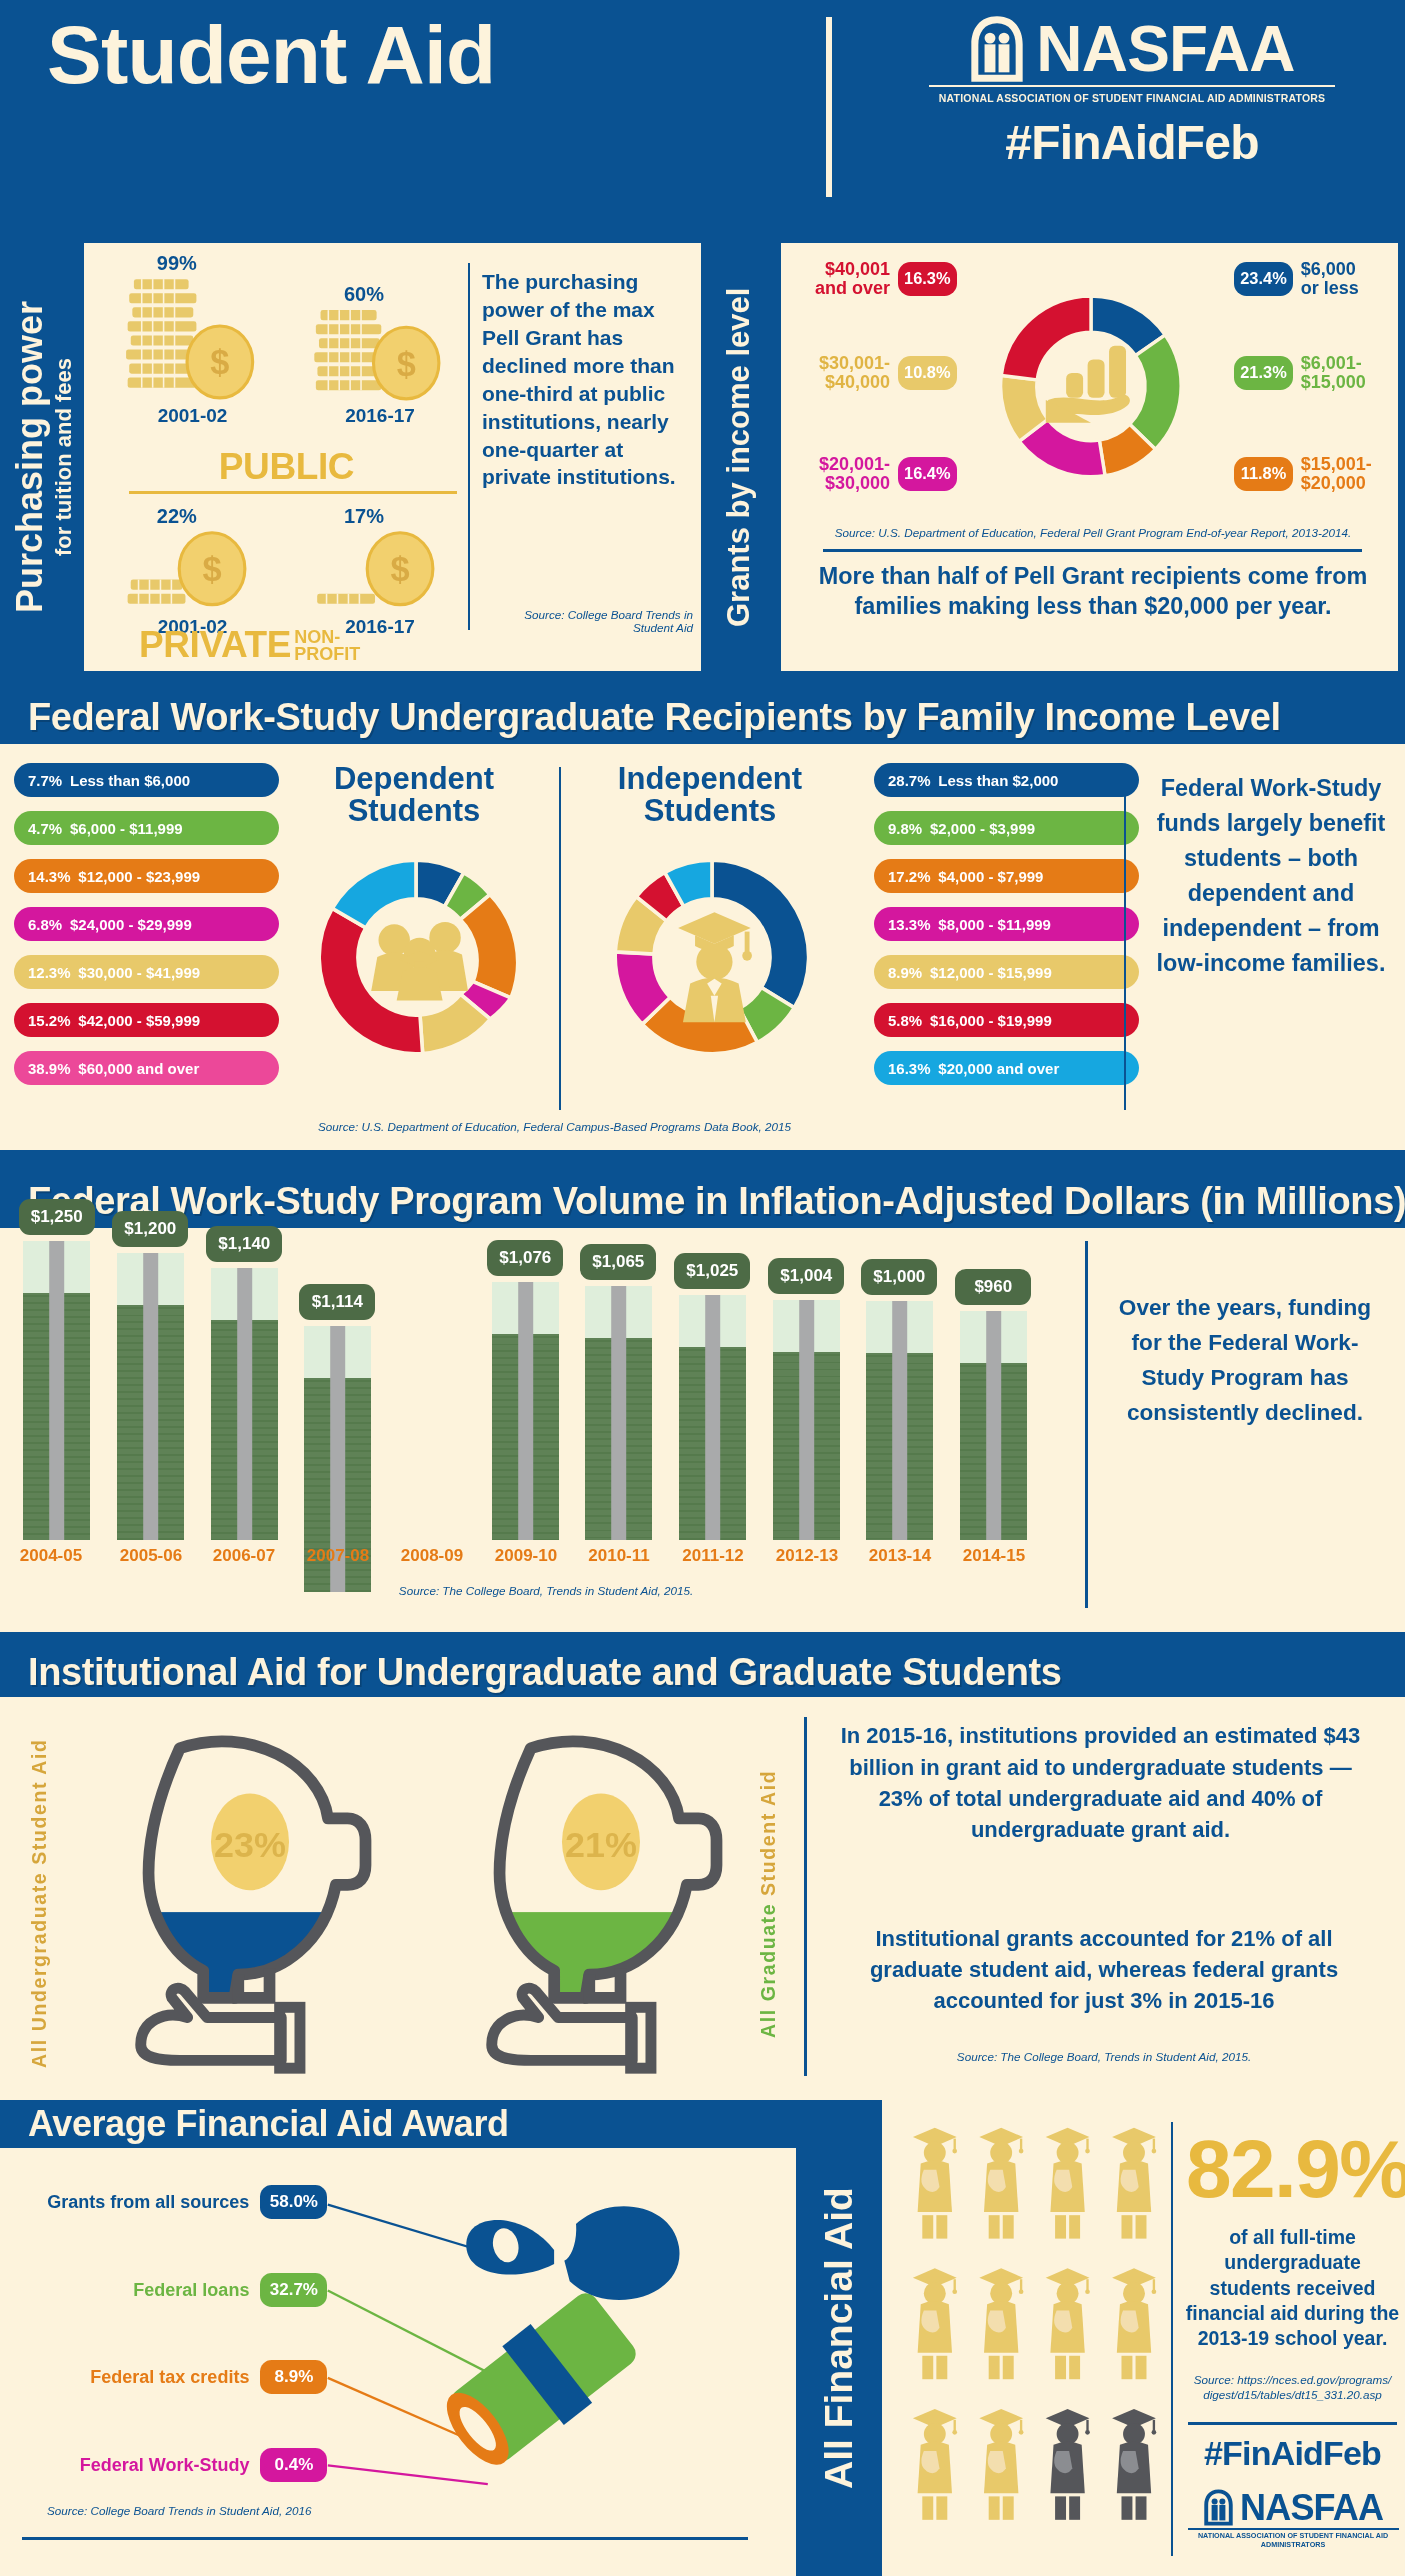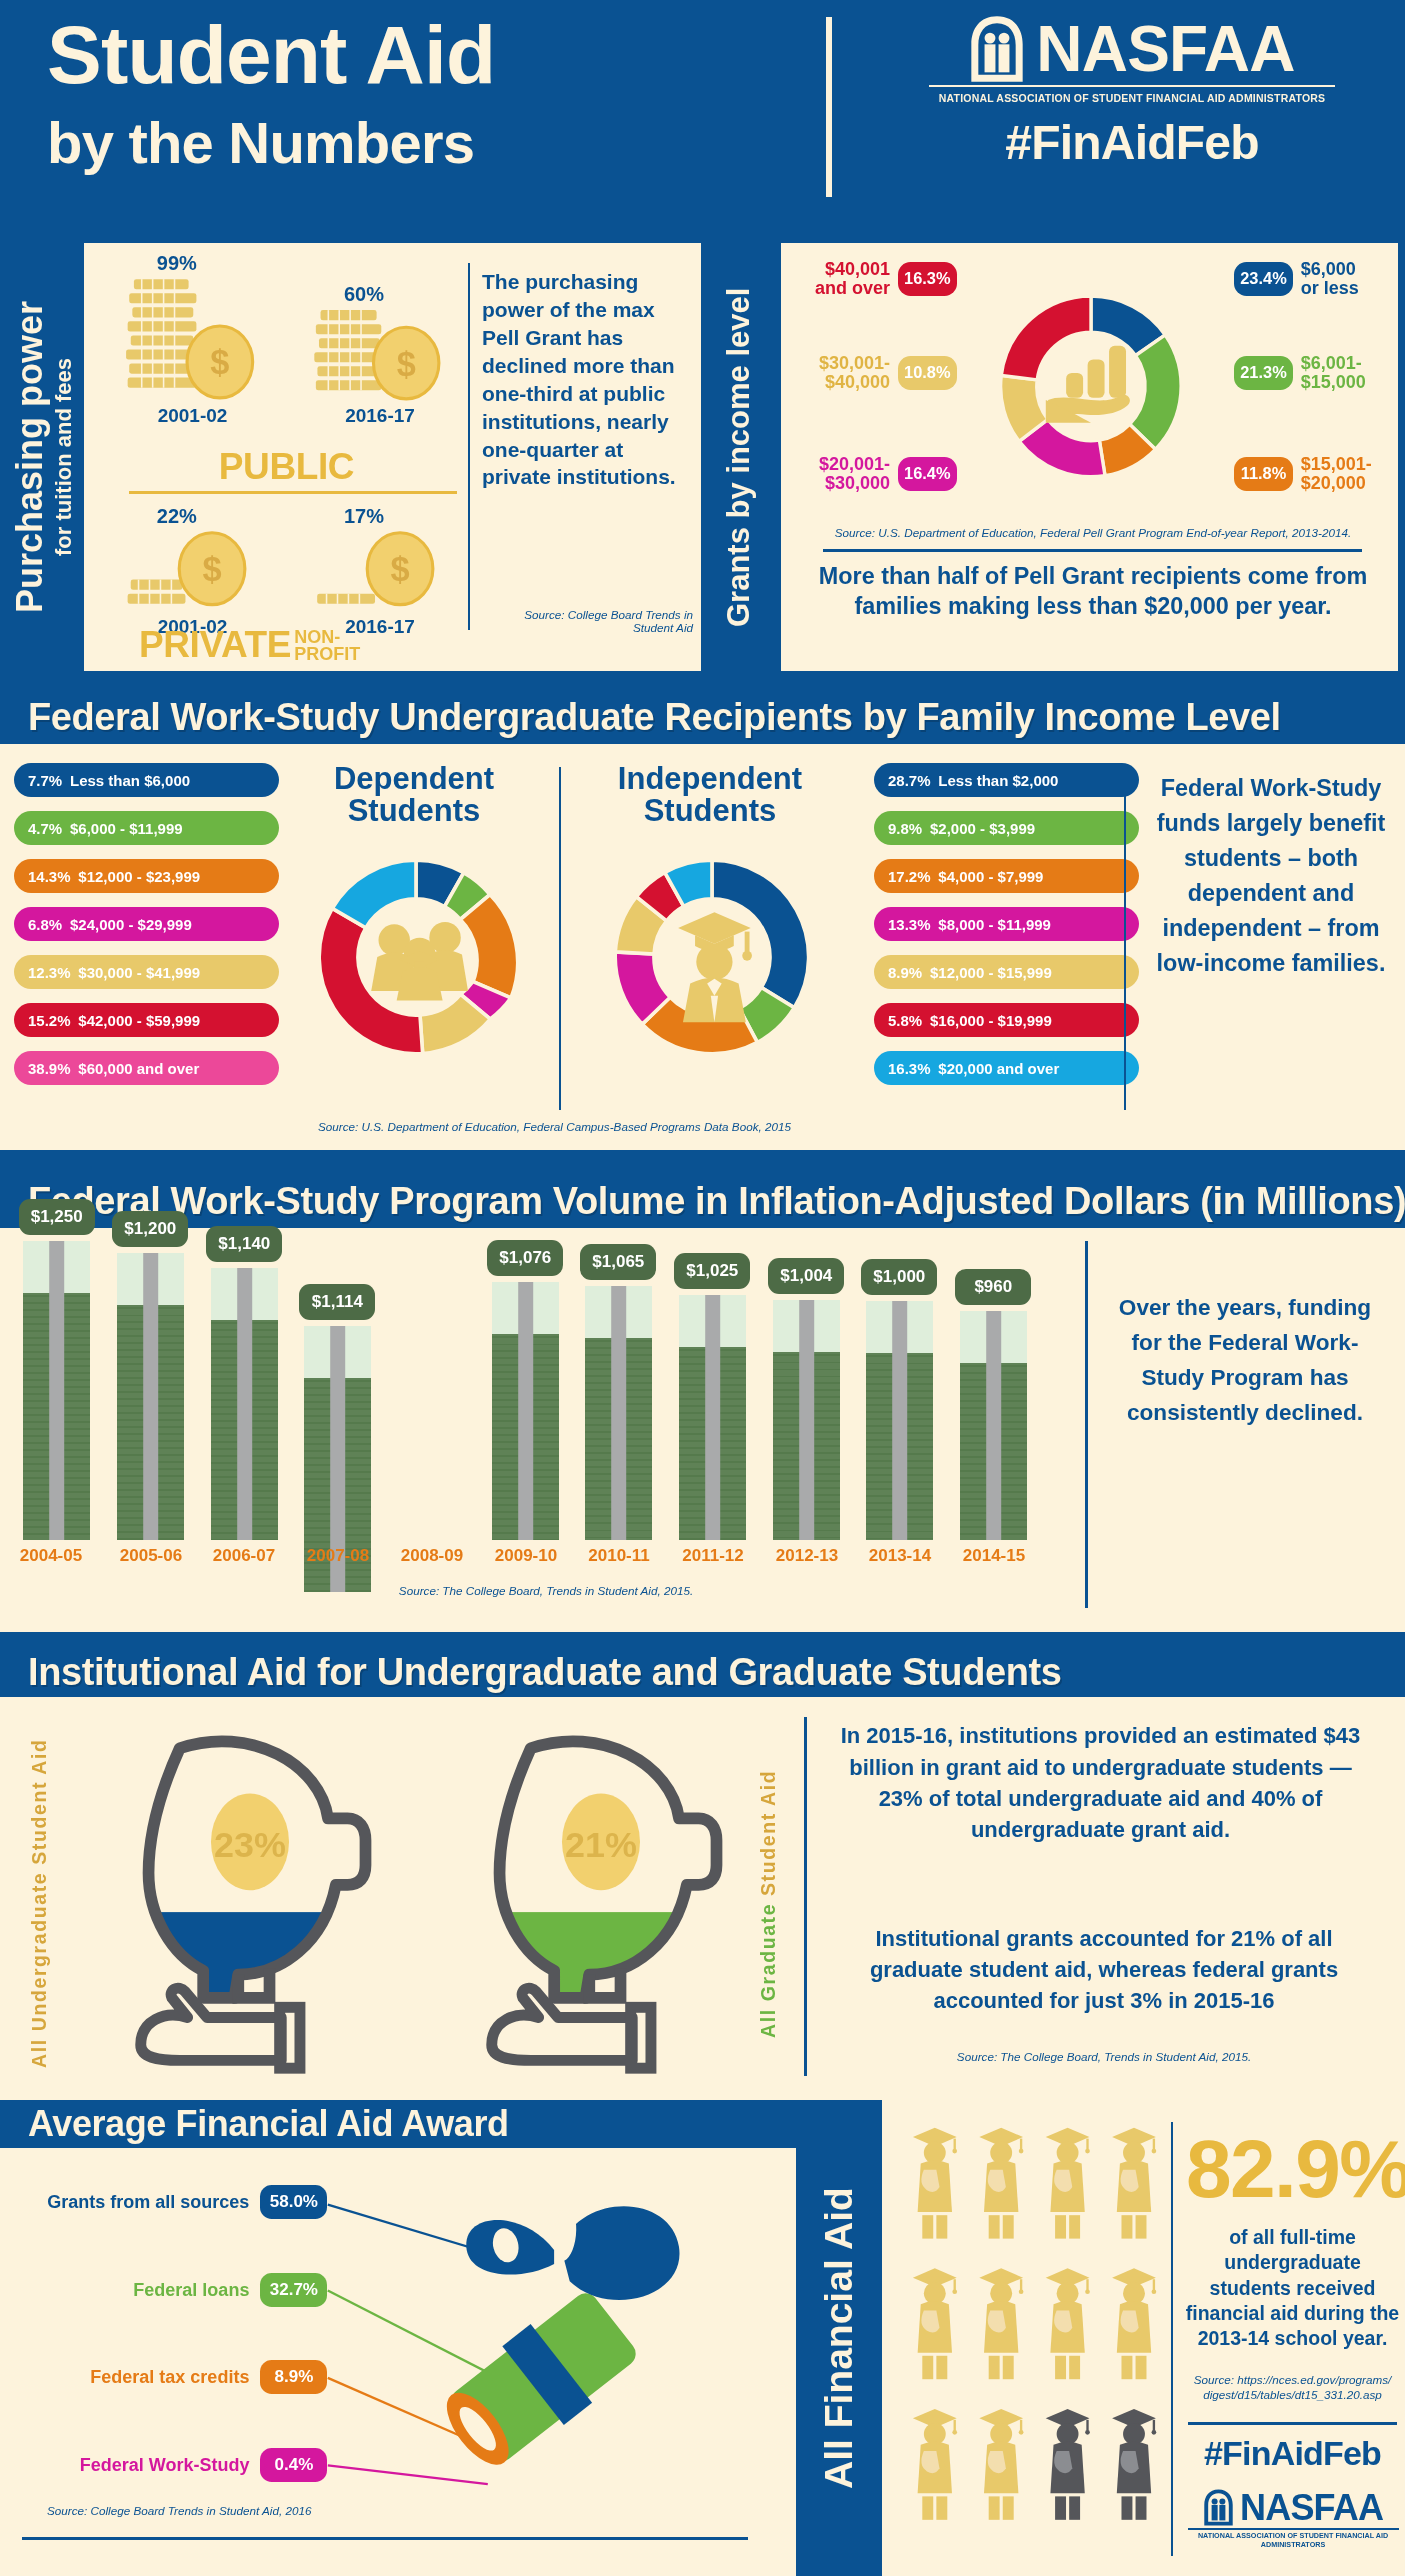--- a/index.html
+++ b/index.html
@@ -122,21 +122,20 @@
   .sec5-rtext { font-size:19.5px; font-weight:bold; color:#0a5292; text-align:center; line-height:1.3;}
   .sec5-src { font-size:11.7px; font-style:italic; color:#0a5292; text-align:center; line-height:1.3;}
 </style>
 </head>
 <body>
 
 <div class="page">
 
   <div class="header">
     <div class="title-main">Student Aid</div>
-    <div class="title-sub">by the Numbers</div>
     <div class="hdr-divider"></div>
 
     <div class="nasfaa-block">
       <div class="nasfaa-row">
         <svg width="56" height="66" viewBox="0 0 72 84">
           <path d="M36 0 C14 0 3 16 3 36 L3 84 L69 84 L69 36 C69 16 58 0 36 0 Z M36 9 C52 9 60 21 60 37 L60 75 L12 75 L12 37 C12 21 20 9 36 9 Z" fill="#fdf3dc"></path>
           <circle cx="27" cy="28" r="7" fill="#fdf3dc"></circle>
           <circle cx="45" cy="28" r="7" fill="#fdf3dc"></circle>
           <rect x="20" y="36" width="14" height="36" fill="#fdf3dc"></rect>
           <rect x="38" y="36" width="14" height="36" fill="#fdf3dc"></rect>
@@ -817,21 +816,21 @@
                   </g>
                 </g>
             </g>
           </g>
         </svg>
       </div>
 
       <div style="position:absolute;left:289px;top:22px;width:2.3px;height:434px;background:#0a5292;"></div>
 
       <div class="big-pct" style="position:absolute;left:304px;top:28px;width:211px;text-align:center;">82.9%</div>
-      <div class="sec5-rtext" style="position:absolute;left:301px;top:125px;width:219px;">of all full-time undergraduate students received financial aid during the 2013-14 school year.</div>
+      <div class="sec5-rtext" style="position:absolute;left:301px;top:125px;width:219px;">of all full-time undergraduate students received financial aid during the 2013-19 school year.</div>
       <div class="sec5-src" style="position:absolute;left:301px;top:272px;width:219px;">
         <span>Source: https://nces.ed.gov/programs/</span><br>
         <span>digest/d15/tables/dt15_331.20.asp</span>
       </div>
 
       <div style="position:absolute;left:306px;top:322px;width:209px;height:3.1px;background:#0a5292;"></div>
 
       <div style="position:absolute;left:301px;top:334px;width:219px;text-align:center;font-size:34px;font-weight:bold;color:#0a5292;letter-spacing:-0.8px;">#FinAidFeb</div>
 
       <div style="position:absolute;left:301px;top:389px;width:220px;">

